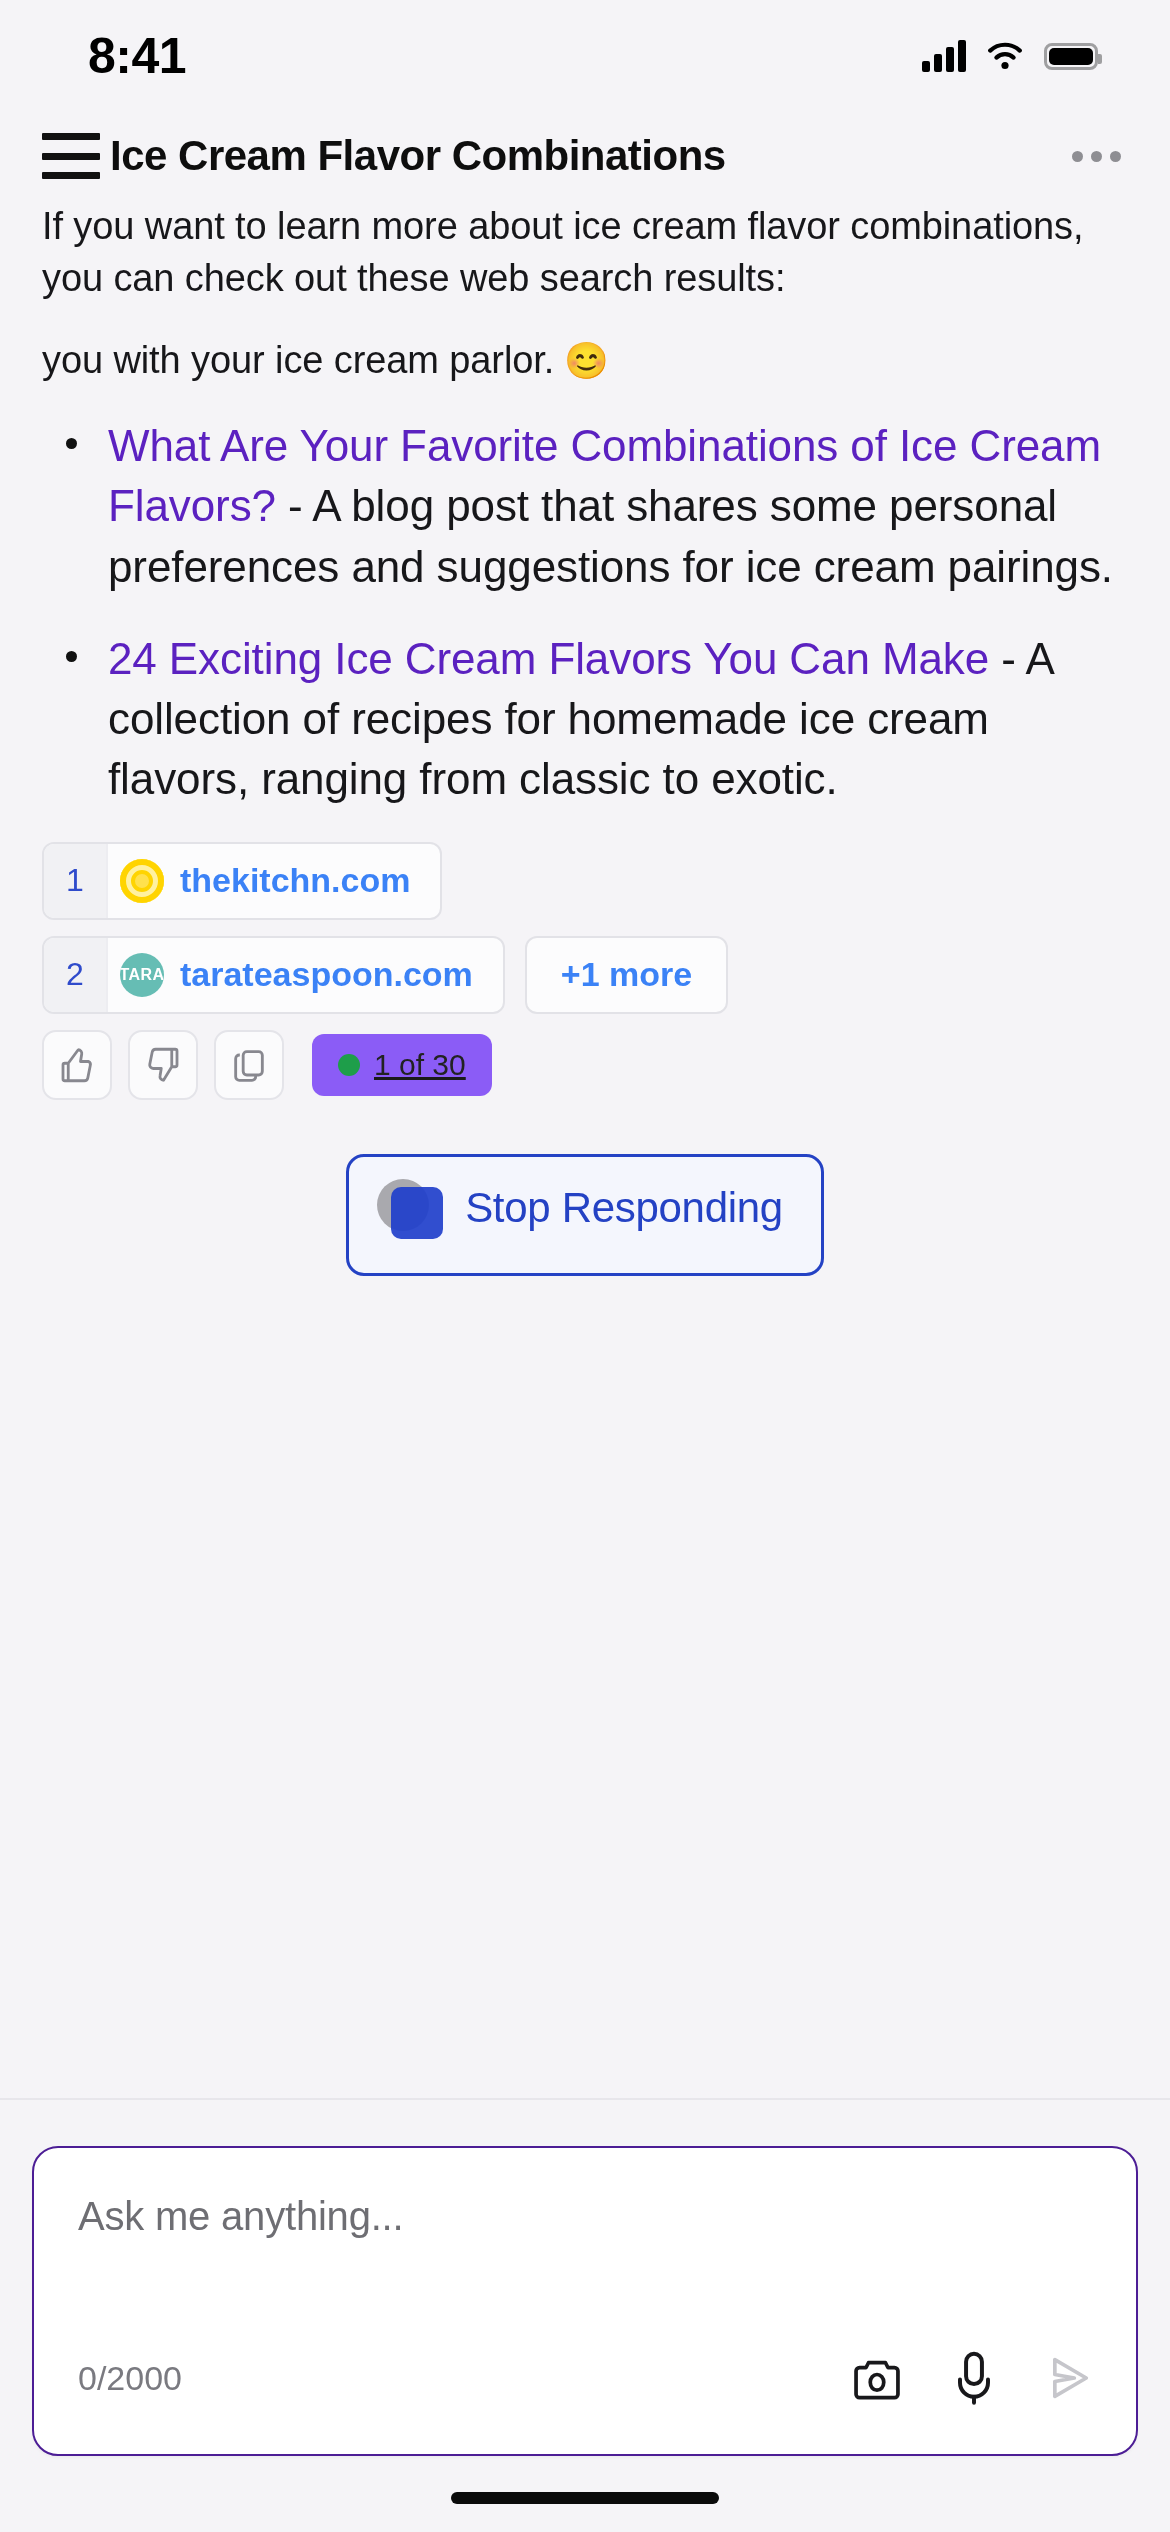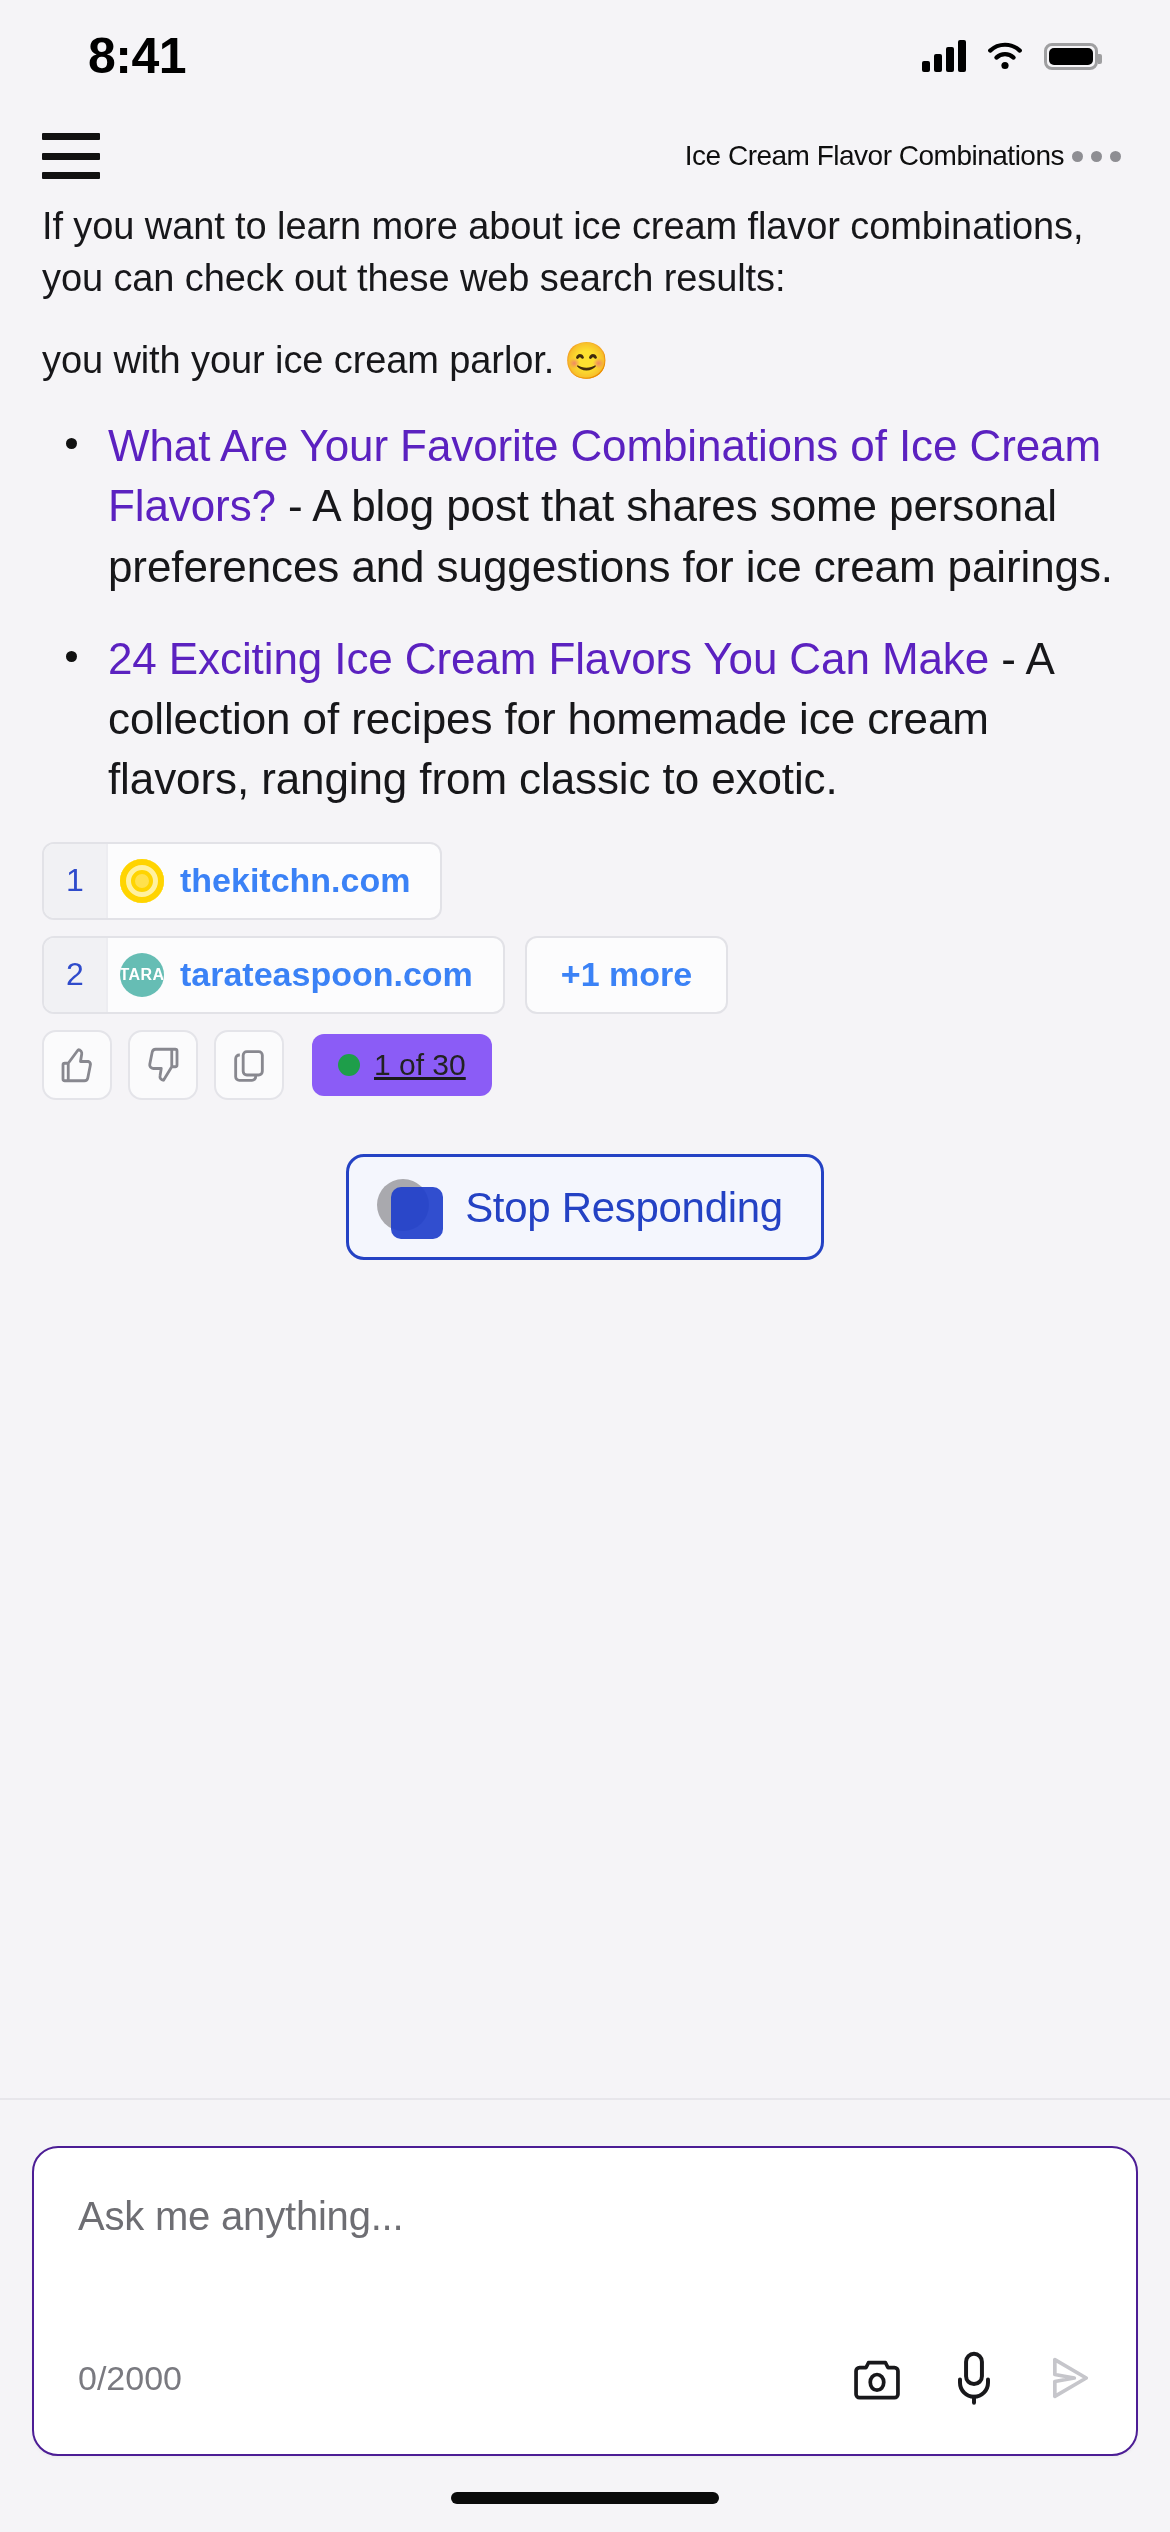--- a/index.html
+++ b/index.html
@@ -52,23 +52,23 @@
   }
   .hamburger{
     width:58px;height:46px;
     display:flex;flex-direction:column;justify-content:space-between;
     flex:0 0 auto;
     cursor:pointer;
   }
   .hamburger b{display:block;height:7px;background:#111;border-radius:1px;}
   .nav-title{
     flex:1 1 auto;
-    text-align:right;
-    font-size:28px;
-    font-weight:400;
+    text-align:left;
+    font-size:42px;
+    font-weight:700;
     letter-spacing:-0.5px;
     color:#0e0e0e;
     padding-left:10px;
   }
   .dots{
     flex:0 0 auto;width:64px;height:40px;
     display:flex;align-items:center;justify-content:center;gap:8px;
     cursor:pointer;
   }
   .dots i{width:11px;height:11px;border-radius:50%;background:#8e8e93;display:block;}
@@ -194,21 +194,21 @@
   .greendot{ width:22px;height:22px;border-radius:50%;background:#1E9E4A;display:block;}
   .counter span{ font-size:30px;color:#222; }
 
   
   .stopwrap{ display:flex;justify-content:center; margin-top:54px; }
   .stopbtn{
     display:flex;align-items:center;gap:22px;
     border:3px solid #2442C4;
     background:#F4F6FD;
     border-radius:18px;
-    padding:18px 38px 16px 28px;
+    padding:18px 38px 32px 28px;
     cursor:pointer;
   }
   .stopicon{ position:relative;width:66px;height:66px;flex:0 0 auto; }
   .stopicon .circ{
     position:absolute;left:0;top:4px;width:52px;height:52px;border-radius:50%;
     background:#A9A9AE;
   }
   .stopicon .sq{
     position:absolute;left:14px;top:12px;width:52px;height:52px;border-radius:10px;
     background:#1F3FCB;opacity:.92;

